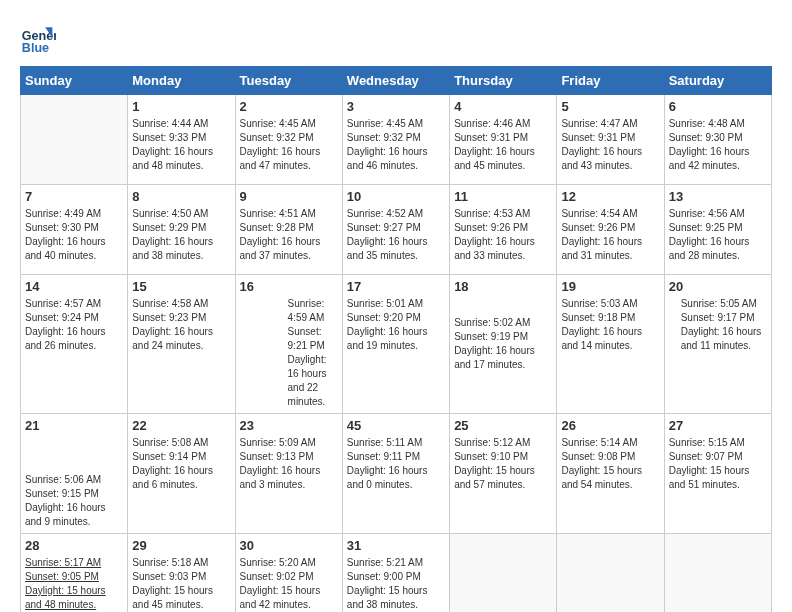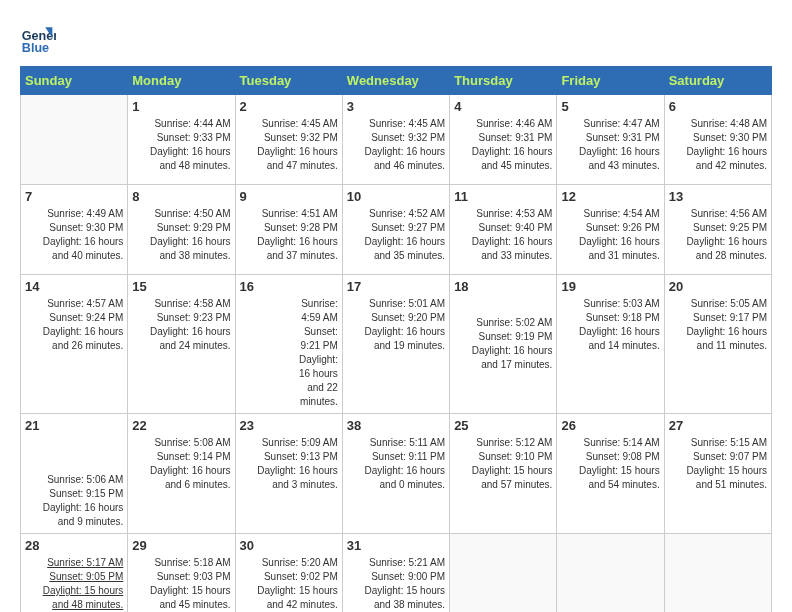--- a/index.html
+++ b/index.html
@@ -48,21 +48,21 @@
       color: #333;
       margin-top: 4px;
     }
     table {
       width: 100%;
       border-collapse: collapse;
       table-layout: fixed;
     }
     th {
       background-color: #2e6db4;
-      color: #bef264;
+      color: #ffffff;
       font-size: 13px;
       font-weight: bold;
       padding: 6px 4px;
       text-align: left;
       border: 1px solid #2e6db4;
     }
     td {
       border: 1px solid #ccc;
       vertical-align: top;
       padding: 4px;
@@ -72,21 +72,20 @@
     }
     .day-num {
       font-size: 13px;
       font-weight: bold;
       margin-bottom: 3px;
     }
     .day-info {
       font-size: 10px;
       line-height: 1.4;
       color: #333;
-      text-align: right;
     }
     .empty { background: #f9f9f9; }
   </style>
 </head>
 <body>
 
 <div class="header">
   <div class="logo">
     <svg class="logo-icon" viewBox="0 0 40 40">
       <text x="2" y="22" font-size="14" font-weight="bold" fill="#1a3a5c">General</text>
@@ -187,21 +186,21 @@
         <td>
           <div class="day-num">10</div>
           <div class="day-info" style="white-space: pre-line;">Sunrise: 4:52 AM
 Sunset: 9:27 PM
 Daylight: 16 hours
 and 35 minutes.</div>
         </td>
         <td>
           <div class="day-num">11</div>
           <div class="day-info" style="white-space: pre-line;">Sunrise: 4:53 AM
-Sunset: 9:40 PM
+Sunset: 9:26 PM
 Daylight: 16 hours
 and 33 minutes.</div>
         </td>
         <td>
           <div class="day-num">12</div>
           <div class="day-info" style="white-space: pre-line;">Sunrise: 4:54 AM
 Sunset: 9:26 PM
 Daylight: 16 hours
 and 31 minutes.</div>
         </td>
@@ -280,21 +279,21 @@
 and 6 minutes.</div>
         </td>
         <td>
           <div class="day-num">23</div>
           <div class="day-info" style="white-space: pre-line;">Sunrise: 5:09 AM
 Sunset: 9:13 PM
 Daylight: 16 hours
 and 3 minutes.</div>
         </td>
         <td>
-          <div class="day-num">38</div>
+          <div class="day-num">45</div>
           <div class="day-info" style="white-space: pre-line;">Sunrise: 5:11 AM
 Sunset: 9:11 PM
 Daylight: 16 hours
 and 0 minutes.</div>
         </td>
         <td>
           <div class="day-num">25</div>
           <div class="day-info" style="white-space: pre-line;">Sunrise: 5:12 AM
 Sunset: 9:10 PM
 Daylight: 15 hours

